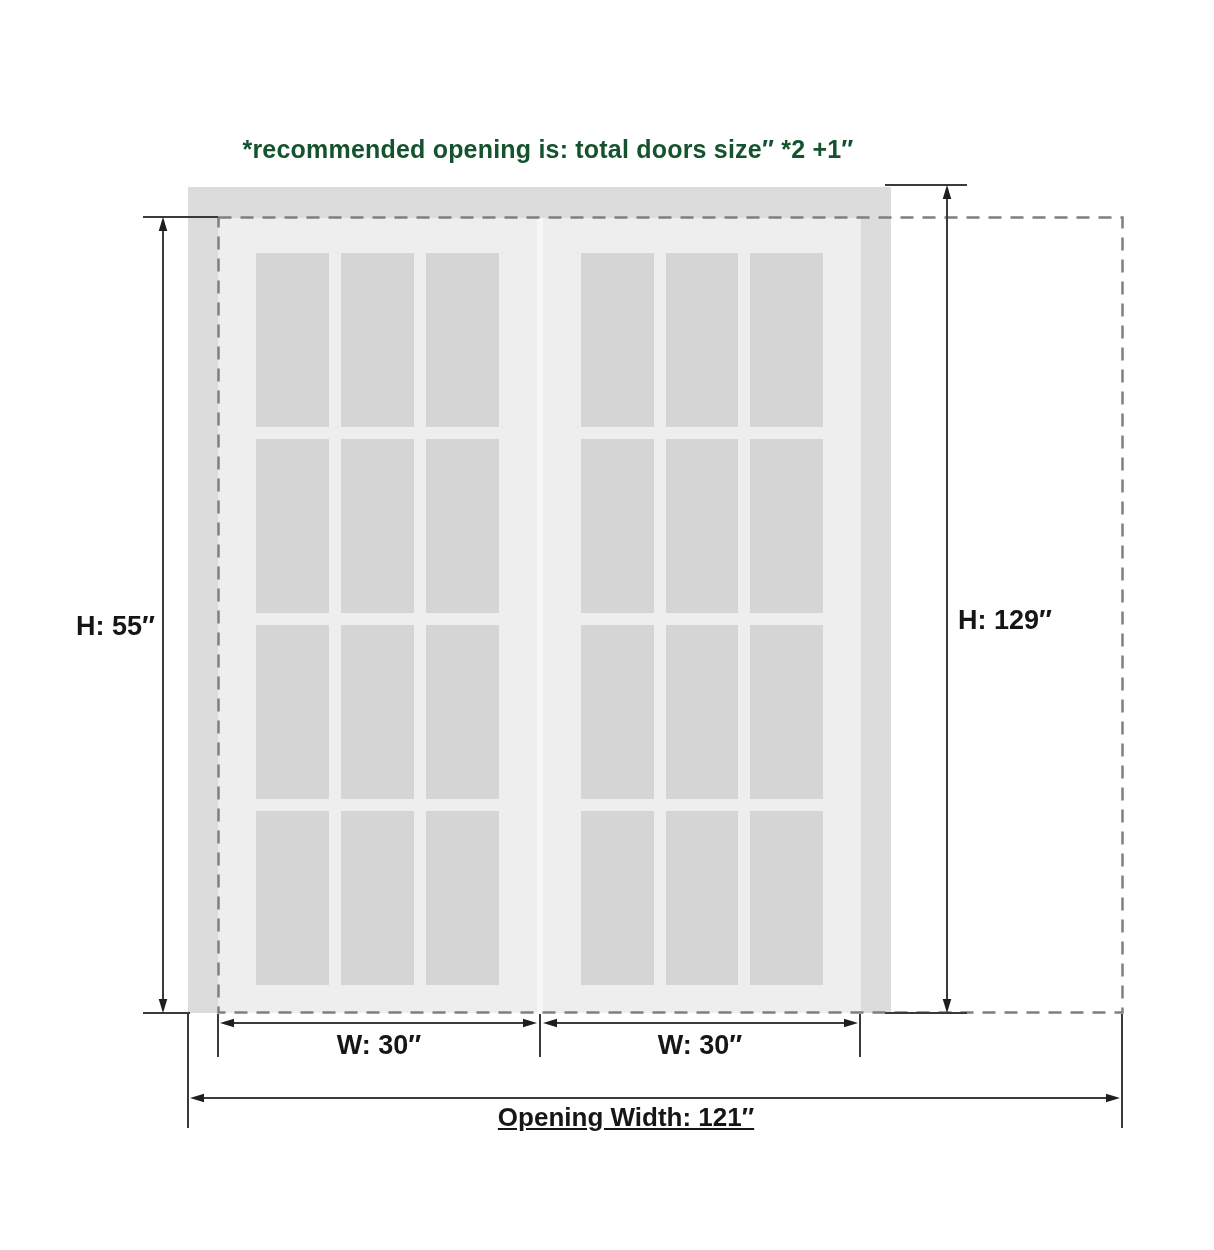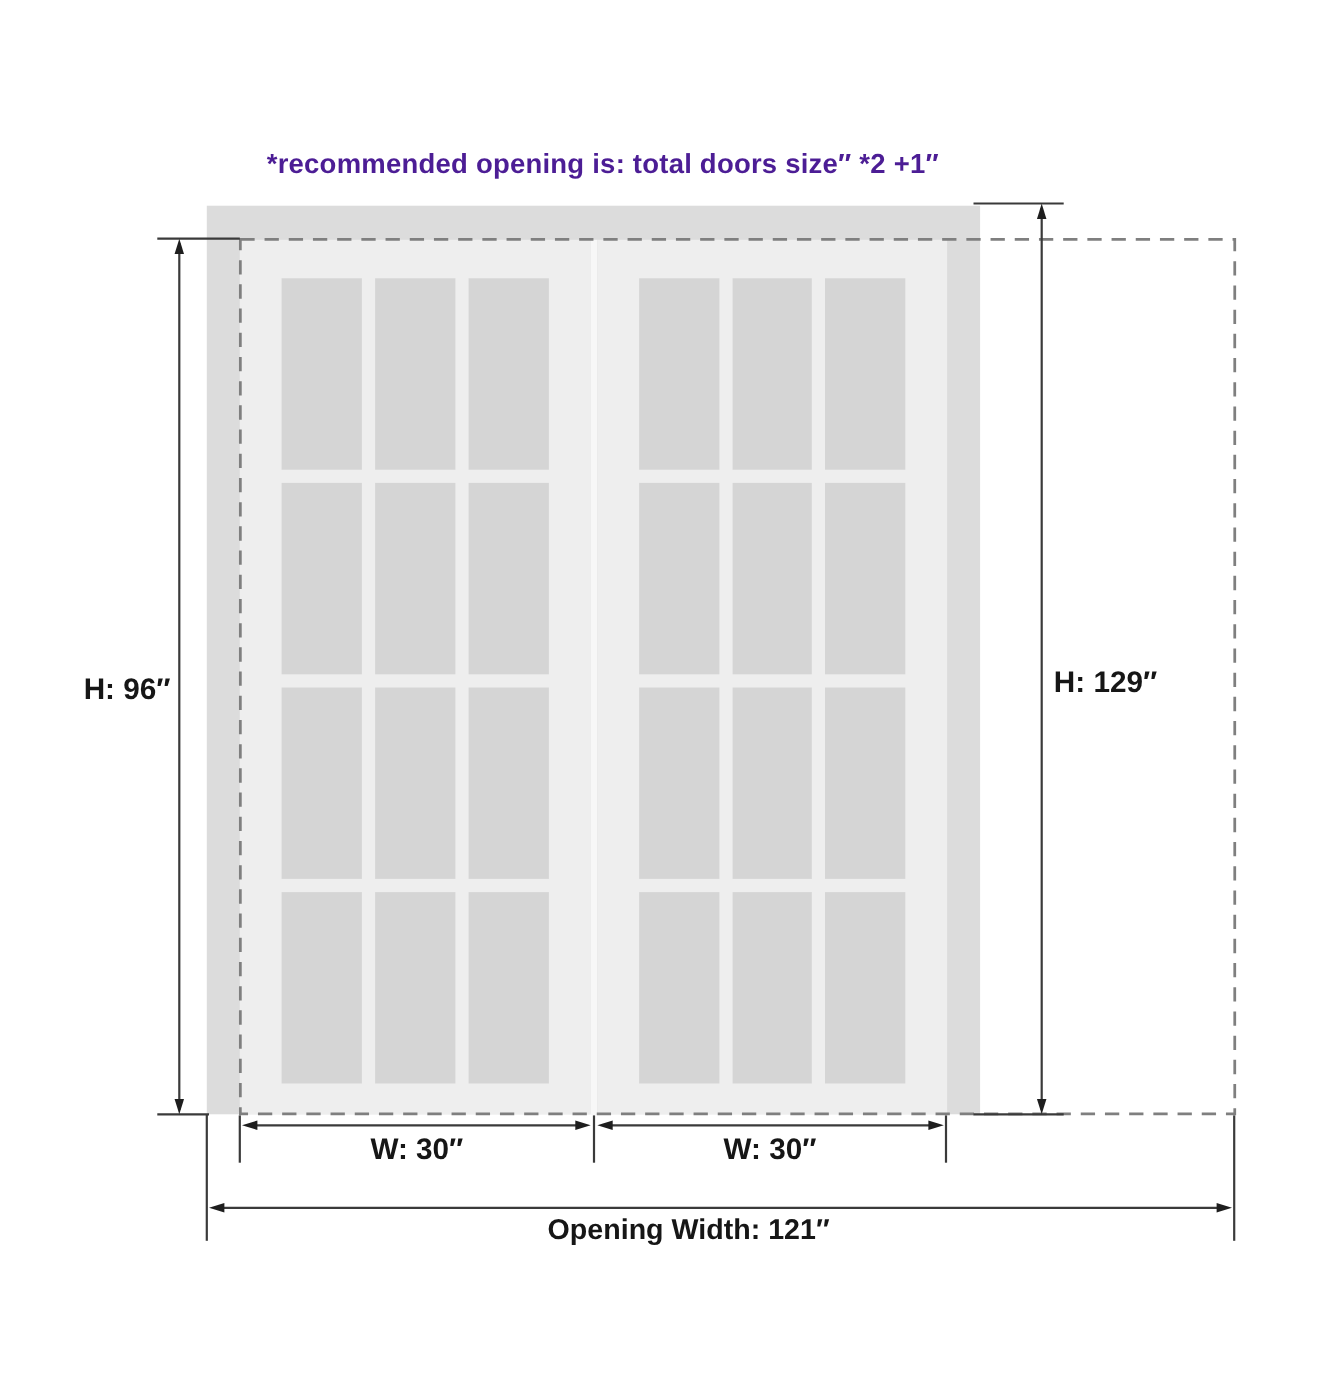--- a/index.html
+++ b/index.html
@@ -9,21 +9,21 @@
   .canvas {
     position:relative;
     width:1214px; height:1250px;
     background:var(--background,#ffffff);
     overflow:hidden;
   }
 
   .note {
     position:absolute; left:187px; top:135px; width:722px;
     text-align:center;
-    font-size:25px; font-weight:bold; color:#4c1d95;
+    font-size:25px; font-weight:bold; color:#14532d;
     letter-spacing:.2px;
     white-space:nowrap;
   }
 
   
   .frame {
     position:absolute; left:188px; top:187px;
     width:703px; height:826px;
     background:var(--frame,#dcdcdc);
   }
@@ -58,21 +58,21 @@
 
   .dim-label {
     position:absolute;
     font-weight:bold; color:#161616;
     line-height:1.1; white-space:nowrap;
   }
   .h96  { left:40px;  top:612px;  width:115px; text-align:right; font-size:27px; }
   .h101 { left:958px; top:606px;  font-size:27px; }
   .w30-left  { left:218px; top:1031px; width:322px; text-align:center; font-size:27px; }
   .w30-right { left:540px; top:1031px; width:320px; text-align:center; font-size:27px; }
-  .ow   { left:188px; top:1103px; width:876px; text-align:center; font-size:26px; }
+  .ow   { left:188px; top:1103px; width:876px; text-align:center; font-size:26px;text-decoration:underline; }
 </style>
 </head>
 <body>
 
 <div class="canvas">
 
   <div class="note">*recommended opening is: total doors size″ *2 +1″</div>
 
   <div class="frame"></div>
 
@@ -142,21 +142,21 @@
 
     <g>
       <line x1="188" y1="1013" x2="188" y2="1128"></line>
       <line x1="1122" y1="1014" x2="1122" y2="1128"></line>
       <line x1="202" y1="1098" x2="1108" y2="1098"></line>
       <polygon points="190,1098 204,1093.7 204,1102.3"></polygon>
       <polygon points="1120,1098 1106,1093.7 1106,1102.3"></polygon>
     </g>
   </svg>
 
-  <div class="dim-label h96">H: 96″</div>
+  <div class="dim-label h96">H: 55″</div>
 
   <div class="dim-label h101">H: 129″</div>
 
   <div class="dim-label w30-left">W: 30″</div>
 
   <div class="dim-label w30-right">W: 30″</div>
 
   <div class="dim-label ow">Opening Width: 121″</div>
 
 </div>

